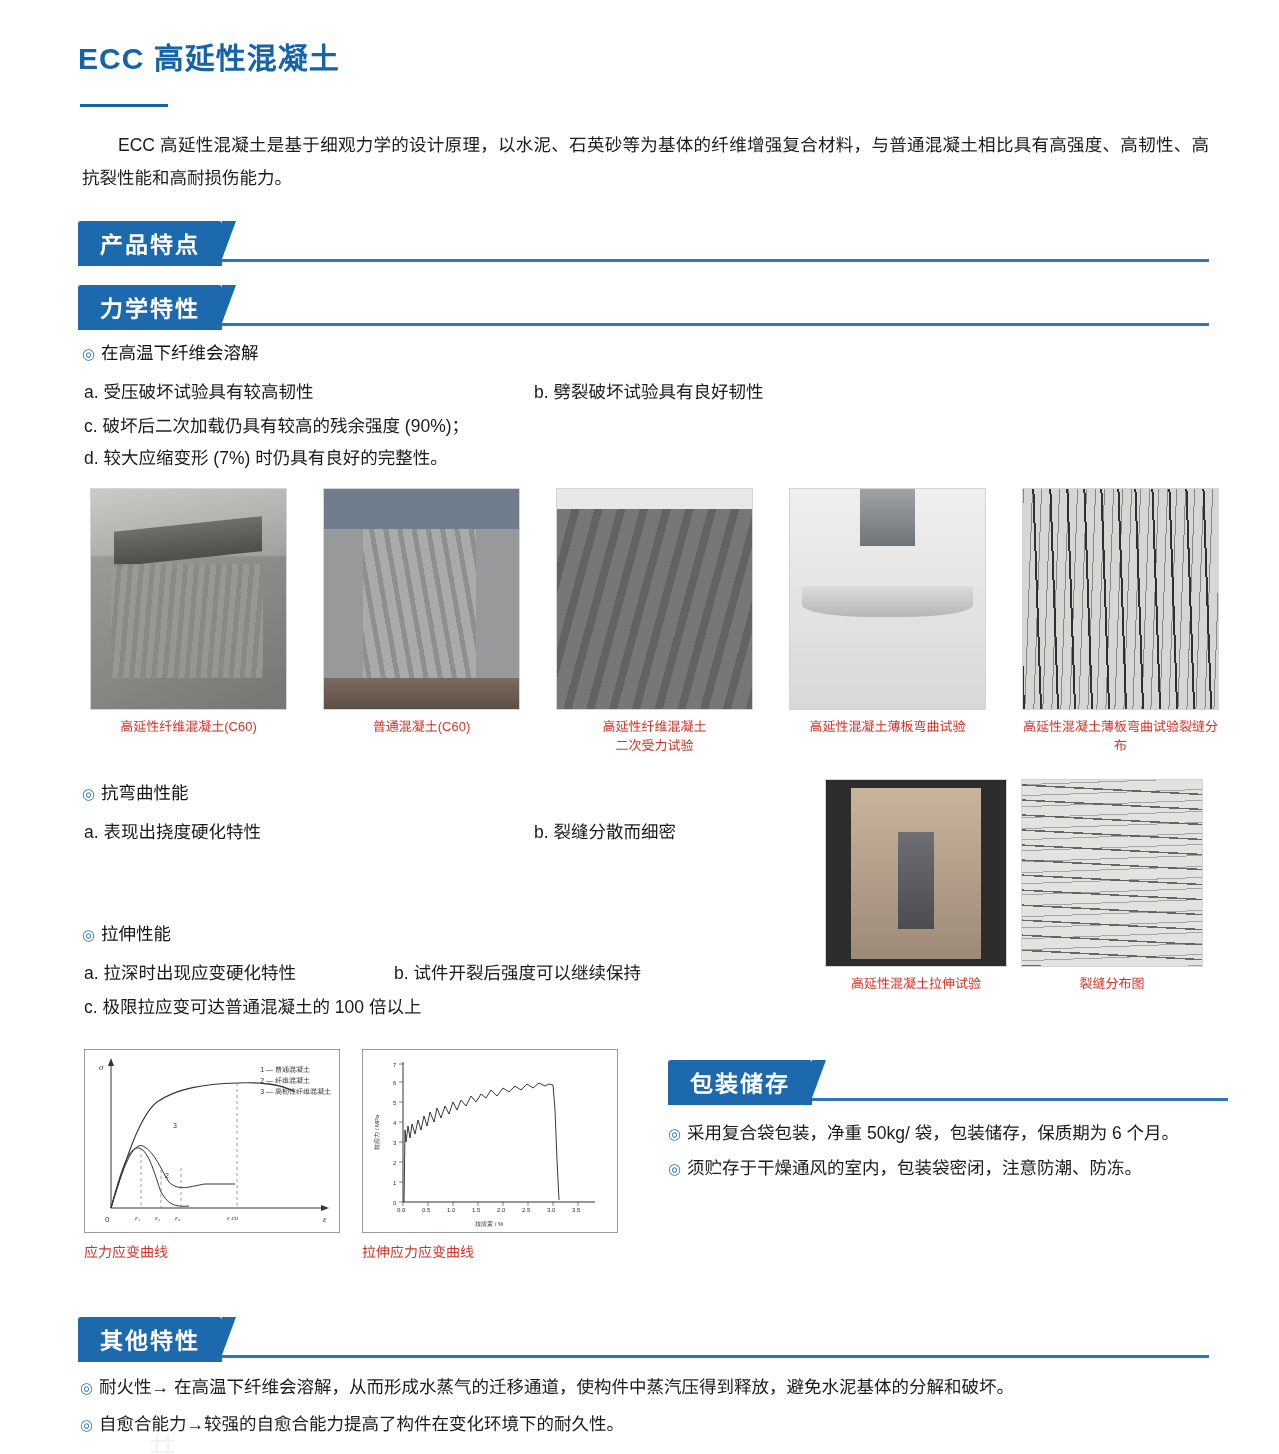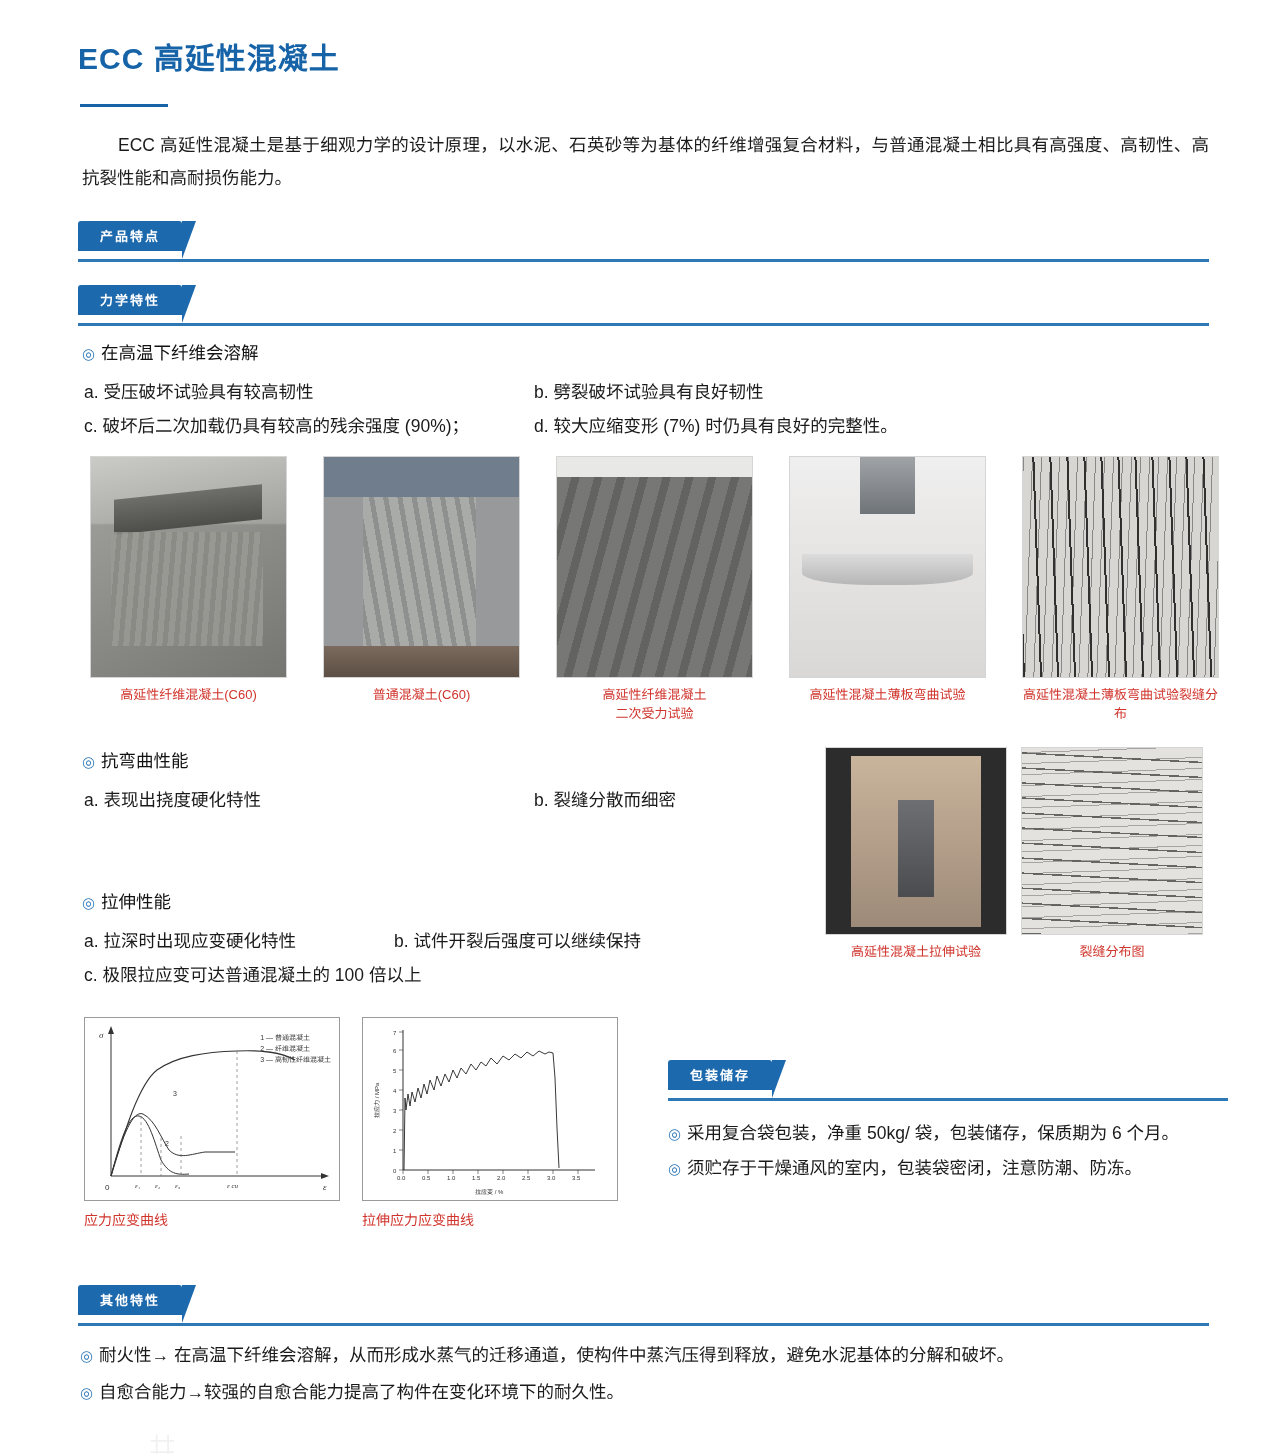--- a/index.html
+++ b/index.html
@@ -51,21 +51,21 @@
   
   .section-head {
     position: relative;
     margin: 26px 70px 0 78px;
     height: 38px;
   }
   .section-head .tab {
     display: inline-block;
     background: #1d69ad;
     color: #ffffff;
-    font-size: 13px;
+    font-size: 23px;
     font-weight: bold;
     letter-spacing: 2px;
     padding: 5px 22px 6px 22px;
     border-radius: 3px 3px 0 0;
     position: relative;
     z-index: 2;
   }
   .section-head .tab::after {
     content: "";
     position: absolute;
@@ -333,21 +333,21 @@
   </div>
 
   <div class="sub-head">
     <span class="bullet">◎</span><span>在高温下纤维会溶解</span>
   </div>
 
   <div class="abcd">
     <div class="col-a">a. 受压破坏试验具有较高韧性</div>
     <div class="col-b">b. 劈裂破坏试验具有良好韧性</div>
   </div>
-  <div class="abcd" style="margin-top:2px;">
+  <div class="abcd" style="margin-top:2px;flex-direction:column;">
     <div class="col-a">c. 破坏后二次加载仍具有较高的残余强度 (90%)；</div>
     <div class="col-b">d. 较大应缩变形 (7%) 时仍具有良好的完整性。</div>
   </div>
 
   <div class="photo-strip">
     <div class="photo">
       <div class="frame">
           <div class="tex-block1"></div>
         </div>
       <div class="cap">高延性纤维混凝土(C60)</div>

